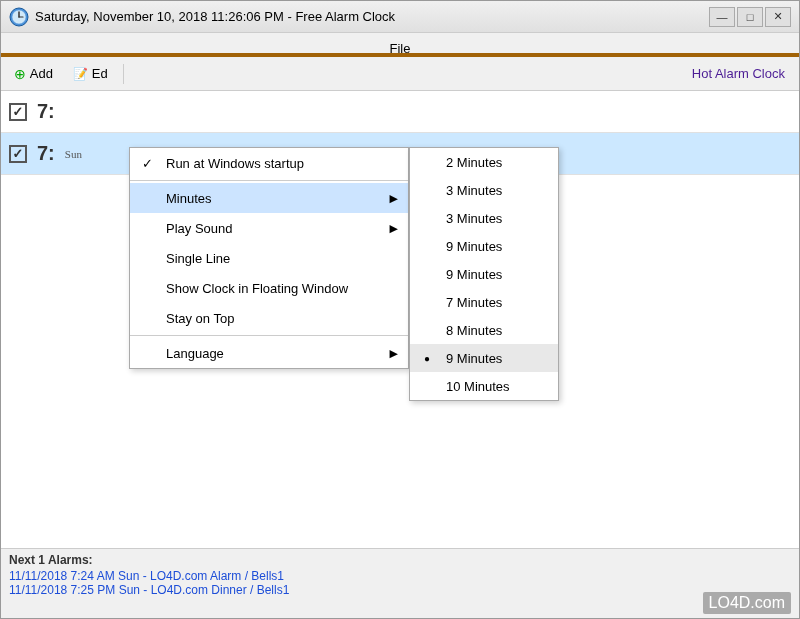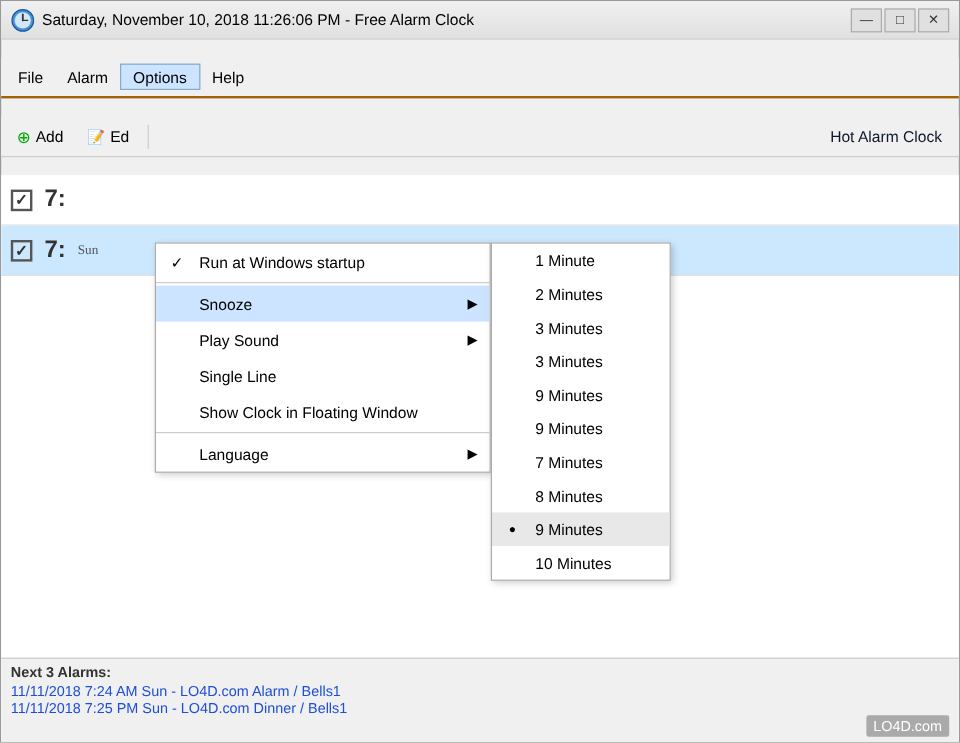--- a/index.html
+++ b/index.html
@@ -13,21 +13,20 @@
     }
 
     
     .window {
       width: 800px;
       height: 619px;
       border: 1px solid #999;
       display: flex;
       flex-direction: column;
       background: #f0f0f0;
-      gap: 15px;
     }
 
     
     .title-bar {
       background: linear-gradient(to bottom, #f0f0f0, #e0e0e0);
       border-bottom: 1px solid #ccc;
       display: flex;
       align-items: center;
       padding: 6px 8px;
       height: 32px;
@@ -56,25 +55,26 @@
       align-items: center;
       justify-content: center;
       font-size: 11px;
       cursor: pointer;
       color: #333;
     }
 
     
     .menu-bar {
       background: #f0f0f0;
-      border-bottom: 2px solid #a16207;
+      border-bottom: 4px solid #a16207;
       display: flex;
       align-items: center;
       height: 24px;
-      padding: 16px 4px;
+      padding: 6px 4px;
+      flex-direction: column;
     }
     .menu-item {
       padding: 2px 10px;
       cursor: pointer;
       height: 22px;
       display: flex;
       align-items: center;
       font-size: 13px;
       color: #000;
     }
@@ -177,21 +177,21 @@
       color: #1d4ed8;
     }
 
     
     .watermark {
       position: absolute;
       bottom: 4px;
       right: 8px;
       background: rgba(100,100,100,0.5);
       color: white;
-      font-size: 12px;
+      font-size: 16px;
       padding: 2px 6px;
       border-radius: 2px;
     }
 
     
     .options-menu {
       position: absolute;
       top: 56px;
       left: 128px;
       background: white;
@@ -304,88 +304,88 @@
   <div class="toolbar">
     <button class="toolbar-btn">
       <span class="icon-add">⊕</span>
       <span>Add</span>
     </button>
     <button class="toolbar-btn">
       <span class="icon-edit">📝</span>
       <span>Ed</span>
     </button>
     <div class="toolbar-sep"></div>
-    <span style="margin-left:auto; padding-right:10px; color:#0f172a;">Hot Alarm Clock</span>
+    <span style="margin-left:auto; padding-right:10px; color:#4c1d95;">Hot Alarm Clock</span>
   </div>
 
   <div class="main-content">
 
     <div class="alarm-list">
       <div class="alarm-row">
         <div class="alarm-checkbox checked"></div>
         <span class="alarm-time">7:</span>
         <span class="alarm-info"></span>
       </div>
       <div class="alarm-row selected">
         <div class="alarm-checkbox checked"></div>
         <span class="alarm-time">7:</span>
         <span class="alarm-info">Sun</span>
       </div>
     </div>
 
     <div class="status-bar">
-      <div class="status-title">Next 3 Alarms:</div>
+      <div class="status-title">Next 1 Alarms:</div>
       <div class="status-item">11/11/2018 7:24 AM Sun - LO4D.com Alarm / Bells1</div>
       <div class="status-item">11/11/2018 7:25 PM Sun - LO4D.com Dinner / Bells1</div>
     </div>
 
     <div class="watermark">
       <span>LO4D.com</span>
     </div>
 
     <div class="options-menu">
 
       <div class="options-menu-item">
         <span class="check-mark">✓</span>
         <span>Run at Windows startup</span>
       </div>
 
       <div class="menu-separator"></div>
 
       <div class="options-menu-item highlighted">
-        <span>Snooze</span>
+        <span>Minutes</span>
         <span class="arrow">▶</span>
       </div>
 
       <div class="options-menu-item">
         <span>Play Sound</span>
         <span class="arrow">▶</span>
       </div>
 
       <div class="options-menu-item">
         <span>Single Line</span>
       </div>
 
       <div class="options-menu-item">
         <span>Show Clock in Floating Window</span>
       </div>
 
+      <div class="options-menu-item">
+        <span>Stay on Top</span>
+      </div>
 
       <div class="menu-separator"></div>
 
       <div class="options-menu-item">
         <span>Language</span>
         <span class="arrow">▶</span>
       </div>
     </div>
 
     <div class="snooze-submenu">
-      <div class="snooze-item">
-        <span>1 Minute</span>
-      </div>
       <div class="snooze-item">
         <span>2 Minutes</span>
       </div>
       <div class="snooze-item">
         <span>3 Minutes</span>
       </div>
       <div class="snooze-item">
         <span>3 Minutes</span>
       </div>
       <div class="snooze-item">

